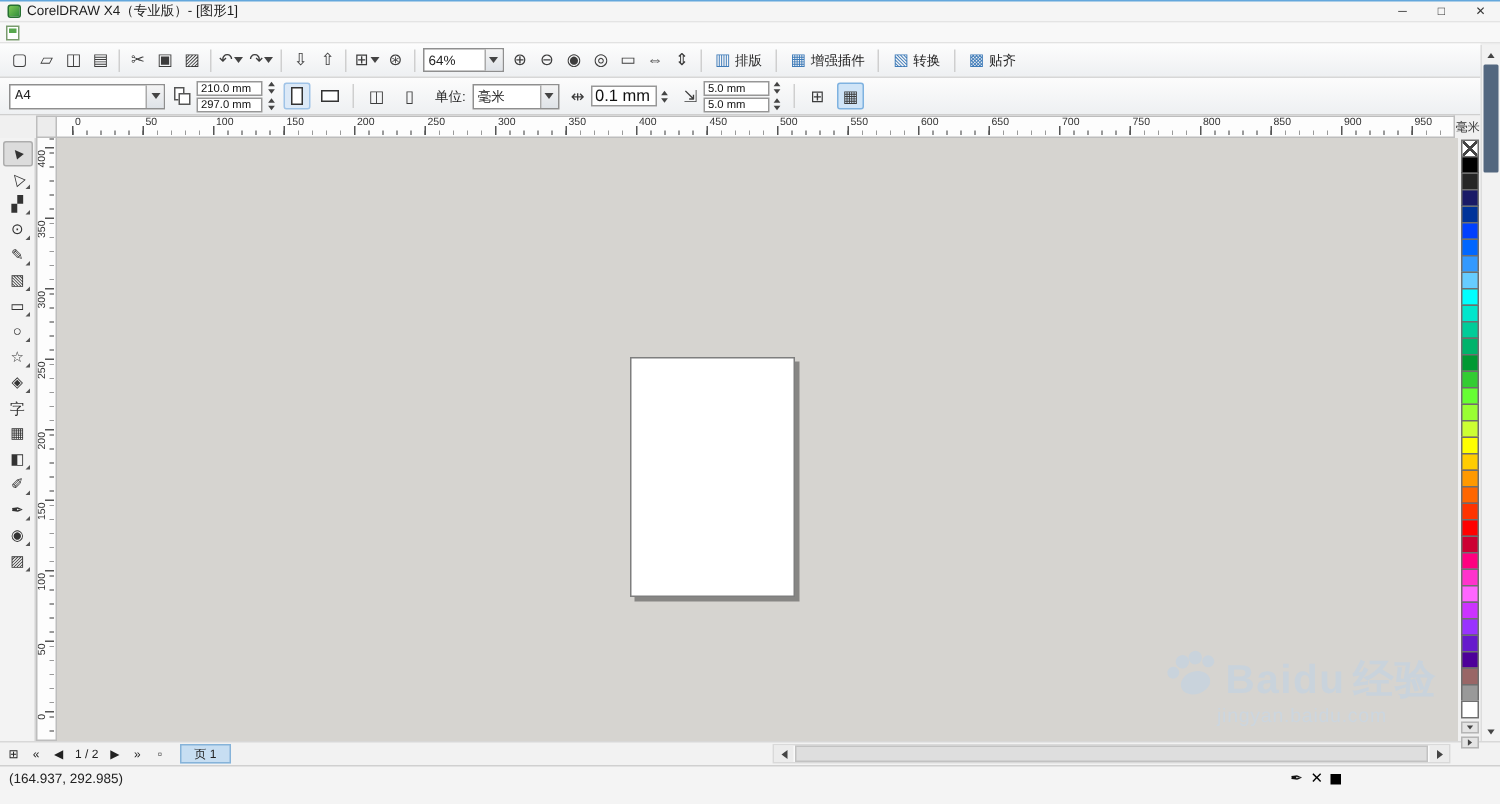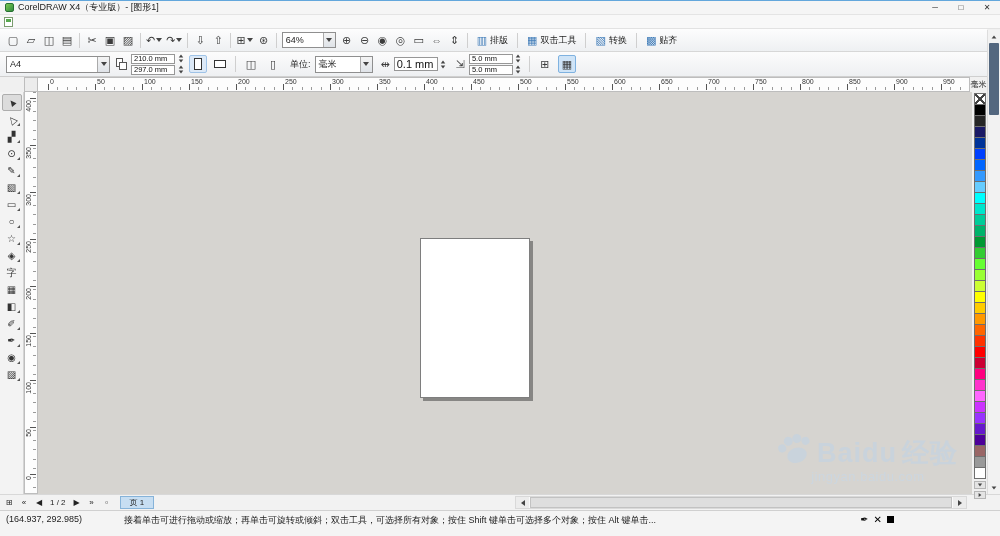--- a/index.html
+++ b/index.html
@@ -29,21 +29,21 @@
   .tb-drop { margin-left:1px; display:flex; }
   .tb-sep { width:1px; height:15px; background:#cfcfcf; margin:0 3px; flex:none; }
   .tb-combo { width:54px; height:16px; background:#fff; border:1px solid #8f8f8f; display:flex; align-items:center; margin:0 2px; }
   .tb-combo .combo-val { flex:1; padding-left:3px; font-size:9px; }
   .combo-btn { width:12px; height:100%; background:linear-gradient(#f4f4f4,#dfe3e8); border-left:1px solid #aaa; display:flex; align-items:center; justify-content:center; }
 
   
   .propbar { height:25px; background:linear-gradient(#fcfcfc,#eef0f2); border-bottom:1px solid #cfcfcf; display:flex; align-items:center; gap:4px; padding:0 6px; margin-right:13px; }
   .pb-combo { width:104px; height:17px; background:#fff; border:1px solid #8f8f8f; display:flex; align-items:center; }
   .pb-combo.small { width:58px; }
-  .pb-combo .combo-val { flex:1; padding-left:3px; font-size:9px; }
+  .pb-combo .combo-val { flex:1; padding-left:3px; font-size:9px;font-family:Liberation Mono, monospace; }
   .size-icon { width:11px; height:13px; position:relative; margin-left:2px; }
   .size-icon i { position:absolute; border:1px solid #555; background:#fff; }
   .size-icon i:first-child { left:0; top:0; width:7px; height:9px; }
   .size-icon i:last-child { left:3px; top:4px; width:8px; height:8px; }
   .stack { display:flex; flex-direction:column; gap:1px; }
   .field { display:flex; align-items:center; }
   .field input { width:44px; height:10px; font-size:7.5px; font-family:inherit; border:1px solid #979797; padding:0 2px; background:#fff; color:#111; }
   .field.wide input { height:14px; font-size:11px; }
   .spin { display:flex; flex-direction:column; justify-content:center; gap:1px; margin-left:1px; width:9px; align-items:center; }
   .pb-btn { width:18px; height:18px; display:flex; align-items:center; justify-content:center; border:1px solid transparent; border-radius:2px; font-size:11px; color:#3c3c3c; }
@@ -234,21 +234,21 @@
         <span class="tb-glyph" data-name="zoom-height-icon">⇕</span>
       </div>
       <div class="tb-sep" data-name="toolbar-separator"></div>
       <div class="tb-btn tb-textbtn" data-name="paiban-button">
         <span class="tb-glyph" data-name="layout-plugin-icon">▥</span>
         <span class="tb-label" data-name="paiban-button-label">排版</span>
       </div>
       <div class="tb-sep" data-name="toolbar-separator"></div>
       <div class="tb-btn tb-textbtn" data-name="enhanced-plugins-button">
         <span class="tb-glyph" data-name="plugins-icon">▦</span>
-        <span class="tb-label" data-name="enhanced-plugins-button-label">双击工具</span>
+        <span class="tb-label" data-name="enhanced-plugins-button-label">增强插件</span>
       </div>
       <div class="tb-sep" data-name="toolbar-separator"></div>
       <div class="tb-btn tb-textbtn" data-name="convert-button">
         <span class="tb-glyph" data-name="convert-icon">▧</span>
         <span class="tb-label" data-name="convert-button-label">转换</span>
       </div>
       <div class="tb-sep" data-name="toolbar-separator"></div>
       <div class="tb-btn tb-textbtn" data-name="snap-toolbar-button">
         <span class="tb-glyph" data-name="snap-icon">▩</span>
         <span class="tb-label" data-name="snap-toolbar-button-label">贴齐</span>
@@ -548,21 +548,20 @@
       <div class="hs-thumb" data-name="horizontal-scroll-thumb"></div>
       <div class="hs-btn" data-name="scroll-right-button">
           <span class="tri-right" data-name="arrow-right-icon"></span>
         </div>
     </div>
     <div class="pg-corner"></div>
   </div>
 
   <div class="statusbar" data-name="status-bar">
     <span class="sb-coords" data-name="cursor-coordinates">(164.937, 292.985)</span>
-    <span class="sb-hint" data-name="status-hint-text">接着单击可进行拖动或缩放；再单击可旋转或倾斜；双击工具，可选择所有对象；按住 Shift 键单击可选择多个对象；按住 Alt 键单击...</span>
     <div class="sb-ind" data-name="fill-outline-indicators">
       <span class="sb-pen" data-name="outline-indicator-icon">✒</span>
       <span class="sb-x" data-name="fill-none-icon">✕</span>
       <span class="sb-box" data-name="outline-color-swatch"></span>
     </div>
   </div>
 
 </div>
 
 </body></html>

